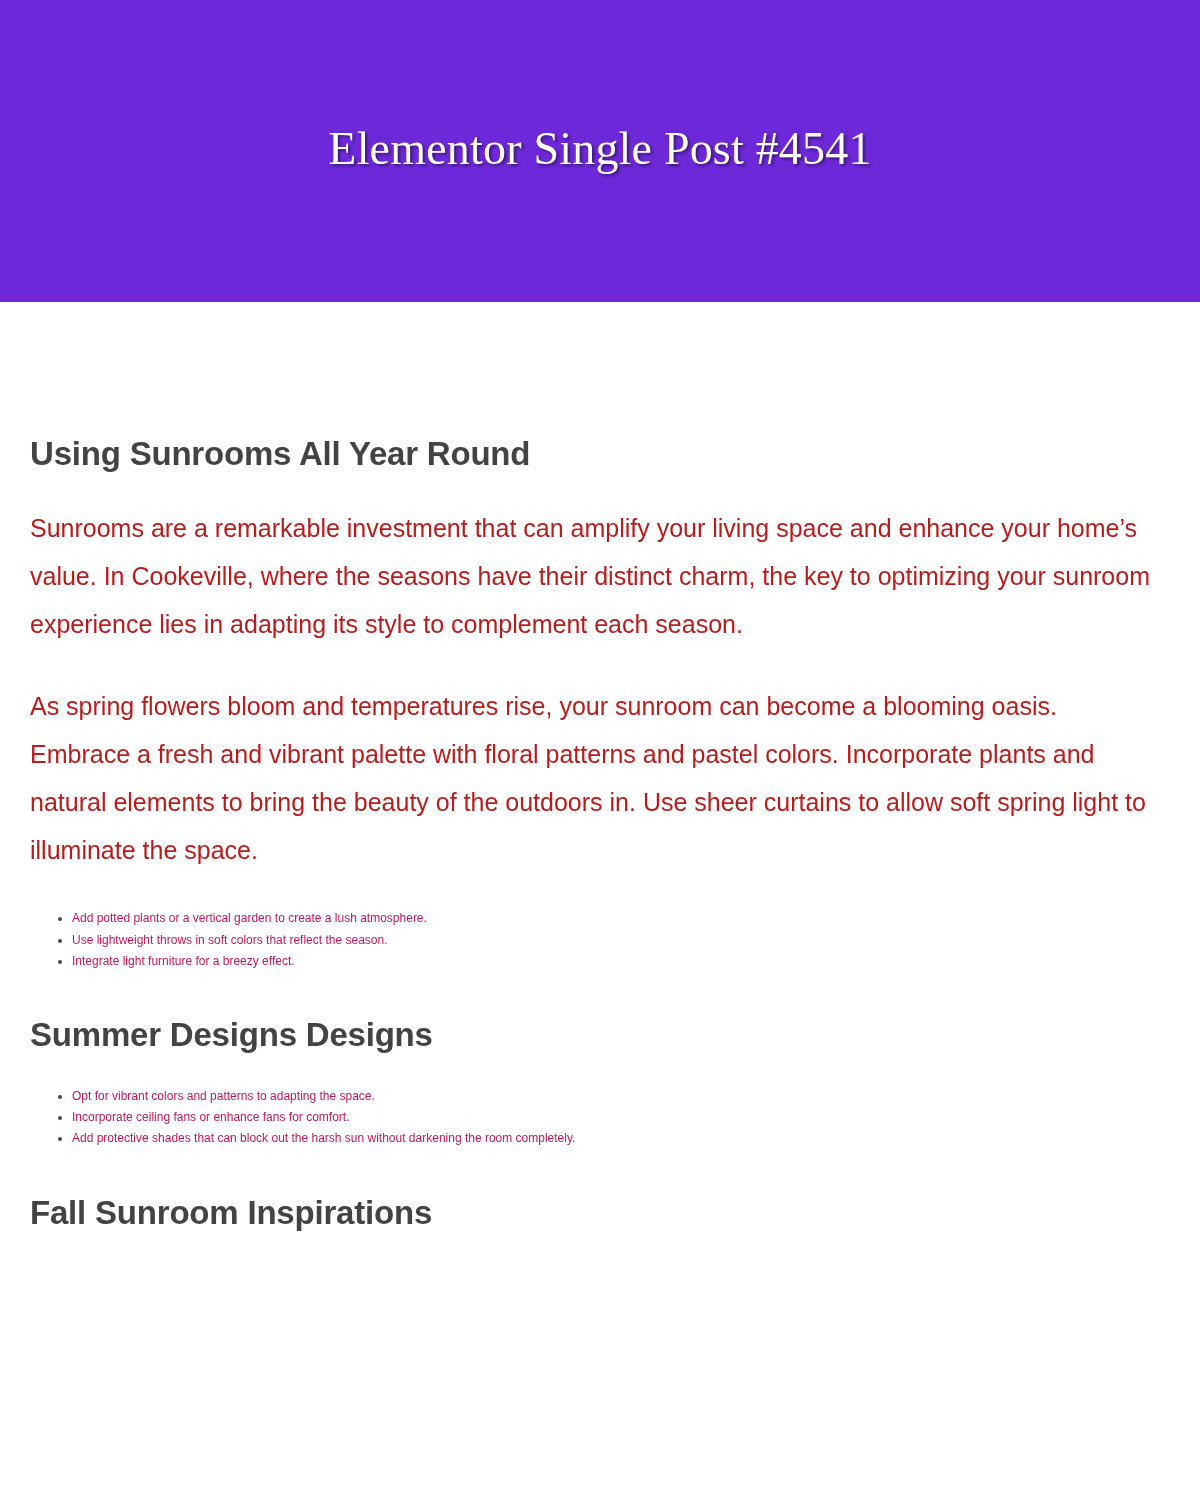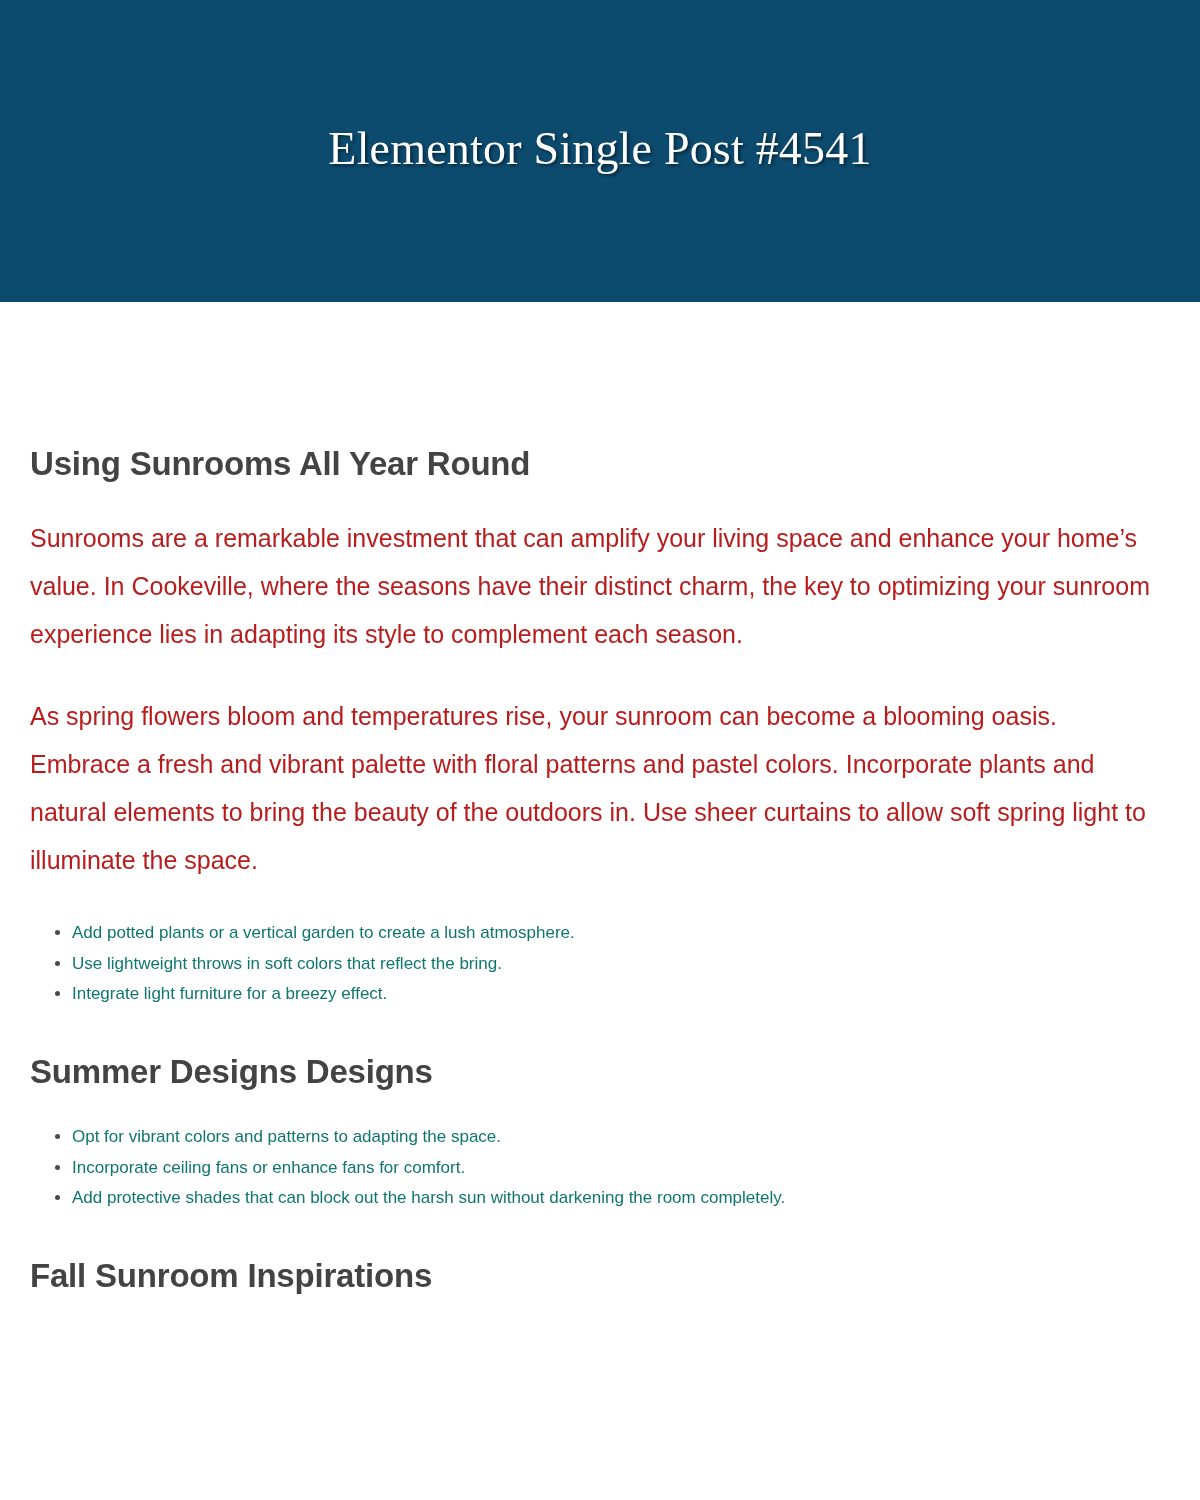--- a/index.html
+++ b/index.html
@@ -17,41 +17,41 @@
 
   .page {
     width: 1200px;
     position: relative;
   }
 
   
   .hero {
     width: 100%;
     height: 302px;
-    background: #0c4a6e;
+    background: #6d28d9;
     display: flex;
     align-items: center;
     justify-content: center;
     box-sizing: border-box;
   }
   .hero-title {
     font-family: "Liberation Serif", serif;
     font-size: 46px;
     font-weight: 400;
     color: #ffffff;
     letter-spacing: 0.2px;
     text-shadow: 2px 2px 3px rgba(0,0,0,0.45);
     margin: 0;
     padding-bottom: 6px;
     white-space: nowrap;
   }
 
   
   .content {
-    padding: 13px 30px;
+    padding: 3px 30px;
     box-sizing: border-box;
     width: 1200px;
   }
   .spacer-top {
     height: 128px;
   }
 
   h2.section-title {
     font-size: 33px;
     line-height: 1.25;
@@ -81,23 +81,23 @@
     max-width: 1130px;
     font-weight: 400;
   }
 
   ul.bullets {
     margin: 0 0 0 0;
     padding-left: 42px;
     list-style: disc;
   }
   ul.bullets li {
-    font-size: 17px;
+    font-size: 12px;
     line-height: 1.78;
-    color: #0f766e;
+    color: #be185d;
   }
   ul.bullets li::marker {
     color: #4a4a4a;
   }
 </style>
 </head>
 <body>
 
 <div class="page">
 
@@ -110,21 +110,21 @@
 
     <section>
       <h2 class="section-title">Using Sunrooms All Year Round</h2>
       <p class="para">Sunrooms are a remarkable investment that can amplify your living space and enhance your home’s value. In Cookeville, where the seasons have their distinct charm, the key to optimizing your sunroom experience lies in adapting its style to complement each season.</p>
     </section>
 
     <section>
       <p class="para">As spring flowers bloom and temperatures rise, your sunroom can become a blooming oasis. Embrace a fresh and vibrant palette with floral patterns and pastel colors. Incorporate plants and natural elements to bring the beauty of the outdoors in. Use sheer curtains to allow soft spring light to illuminate the space.</p>
       <ul class="bullets">
         <li>Add potted plants or a vertical garden to create a lush atmosphere.</li>
-        <li>Use lightweight throws in soft colors that reflect the bring.</li>
+        <li>Use lightweight throws in soft colors that reflect the season.</li>
         <li>Integrate light furniture for a breezy effect.</li>
       </ul>
     </section>
 
     <section>
       <h2 class="section-title tight">Summer Designs Designs</h2>
       <ul class="bullets">
         <li>Opt for vibrant colors and patterns to adapting the space.</li>
         <li>Incorporate ceiling fans or enhance fans for comfort.</li>
         <li>Add protective shades that can block out the harsh sun without darkening the room completely.</li>

